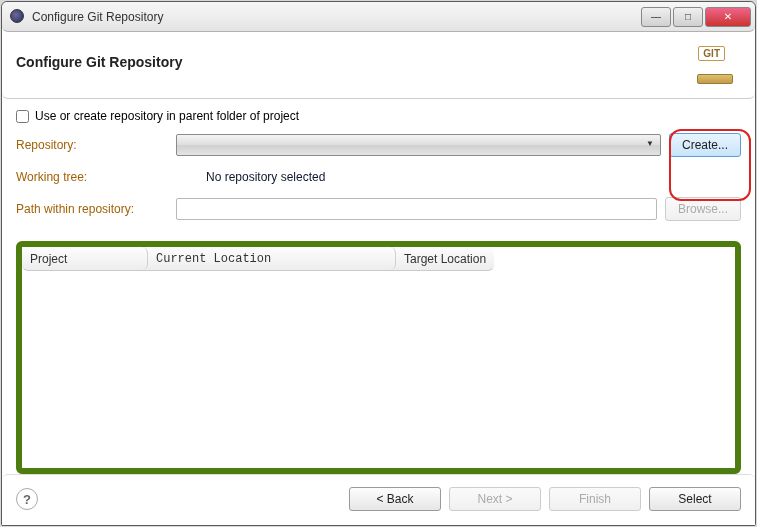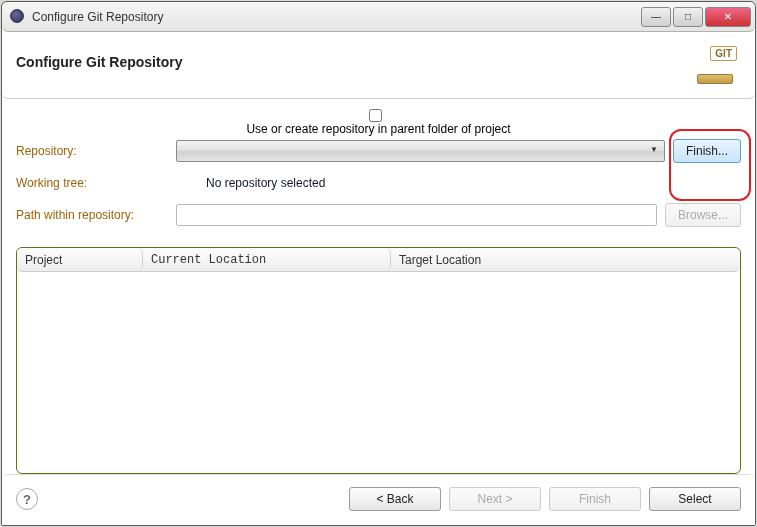--- a/index.html
+++ b/index.html
@@ -72,41 +72,40 @@
       background: #fff;
     }
     .header-text { flex: 1; }
     .header-title { font-size: 14px; font-weight: bold; color: #222; margin-bottom: 6px; }
     .header-sub { font-size: 12px; color: #333; margin-left: 10px; }
     .git-icon {
       width: 42px; height: 38px;
       position: relative;
     }
     .git-label {
-      position: absolute; top: 0; right: 0;
+      position: absolute; top: 0; right: 12px;
       font-size: 10px; font-weight: bold;
       background: #fff; border: 1px solid #c49a4a;
       padding: 1px 4px; color: #8a6a2a;
       border-radius: 2px;
     }
     .git-drawer {
       position: absolute; bottom: 0; left: 2px;
       width: 36px; height: 10px;
       background: linear-gradient(to bottom, #e0c068, #c49a4a);
       border: 1px solid #967a3a;
       border-radius: 2px;
     }
     .form-area {
       padding: 10px 14px 6px 14px;
       position: relative;
     }
     .checkbox-row {
       display: flex; align-items: center;
-      margin-bottom: 3px;
-      flex-direction: column;
+      margin-bottom: 10px;
     }
     .checkbox-row input { margin-right: 6px; }
     .form-row {
       display: flex; align-items: center;
       margin-bottom: 8px;
       min-height: 24px;
     }
     .form-label { width: 160px; color: #a16207; }
     .form-label.narrow { width: 160px; }
     .combo {
@@ -163,23 +162,23 @@
       flex: 1;
       height: 22px;
       border: 1px solid #b8b8b8;
       border-radius: 2px;
       background: #fff;
       padding: 0 4px;
     }
     .browse-wrap { margin-left: 8px; }
     .table-panel {
       margin: 6px 14px 0 14px;
-      border: 1px solid #4d7c0f;
-      flex: 1;
-      display: flex; flex-direction: column;
+      border: 6px solid #4d7c0f;
+      flex: 1;
+      display: flex; flex-direction: row;
       background: #fff;
       min-height: 190px;
     }
     .table-head {
       display: flex;
       background: linear-gradient(to bottom, #fdfdfd, #ededed);
       border-bottom: 1px solid #cacaca;
       height: 24px;
       align-items: center;
     }
@@ -269,21 +268,21 @@
 
       <div class="checkbox-row">
         <input type="checkbox" style="">
         <label>Use or create repository in parent folder of project</label>
       </div>
 
       <div class="form-row">
         <div class="form-label">Repository:</div>
         <div class="combo"></div>
         <div class="create-wrap">
-          <button class="btn highlight">Finish...</button>
+          <button class="btn highlight">Create...</button>
         </div>
       </div>
 
       <div class="form-row">
         <div class="form-label">Working tree:</div>
         <div class="static-value">No repository selected</div>
       </div>
 
       <div class="form-row">
         <div class="form-label narrow">Path within repository:</div>

